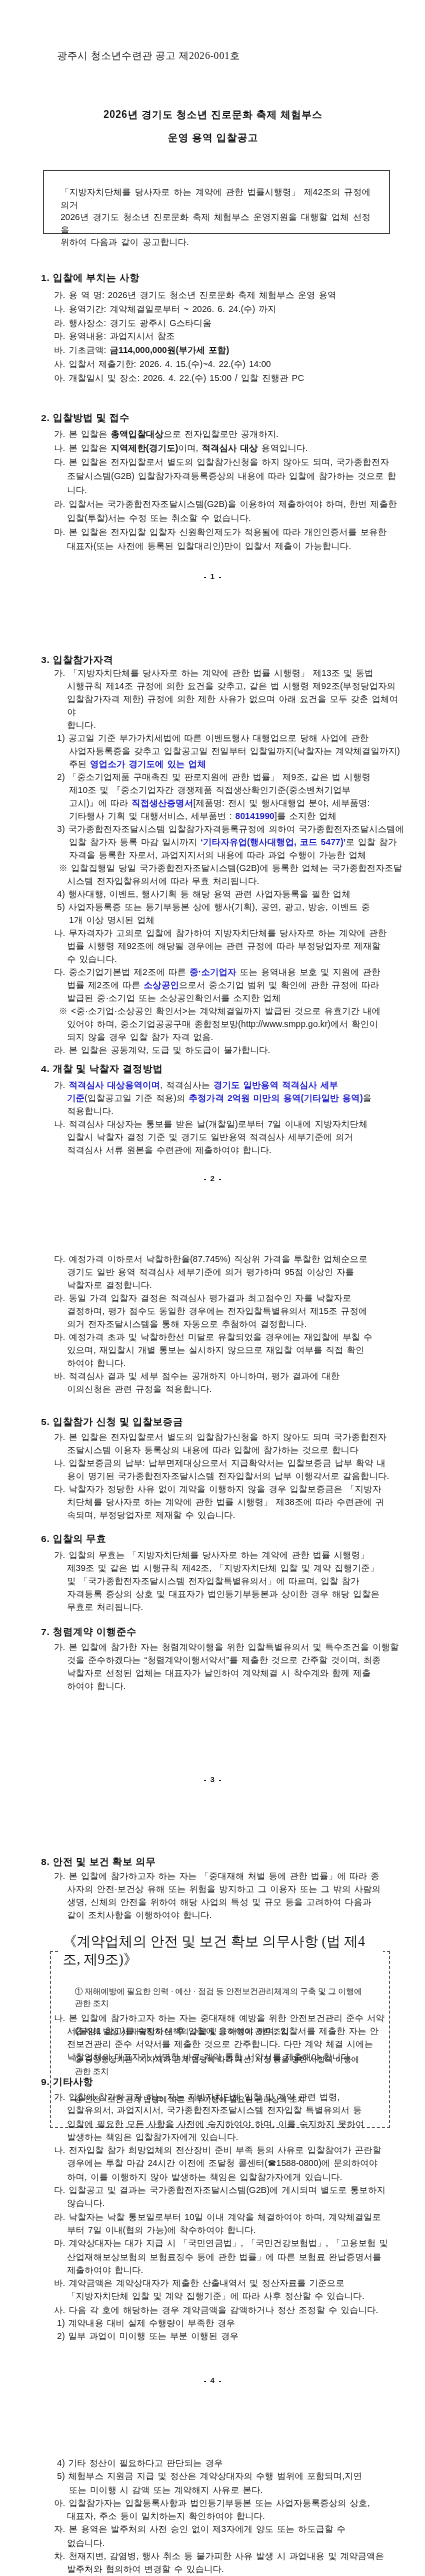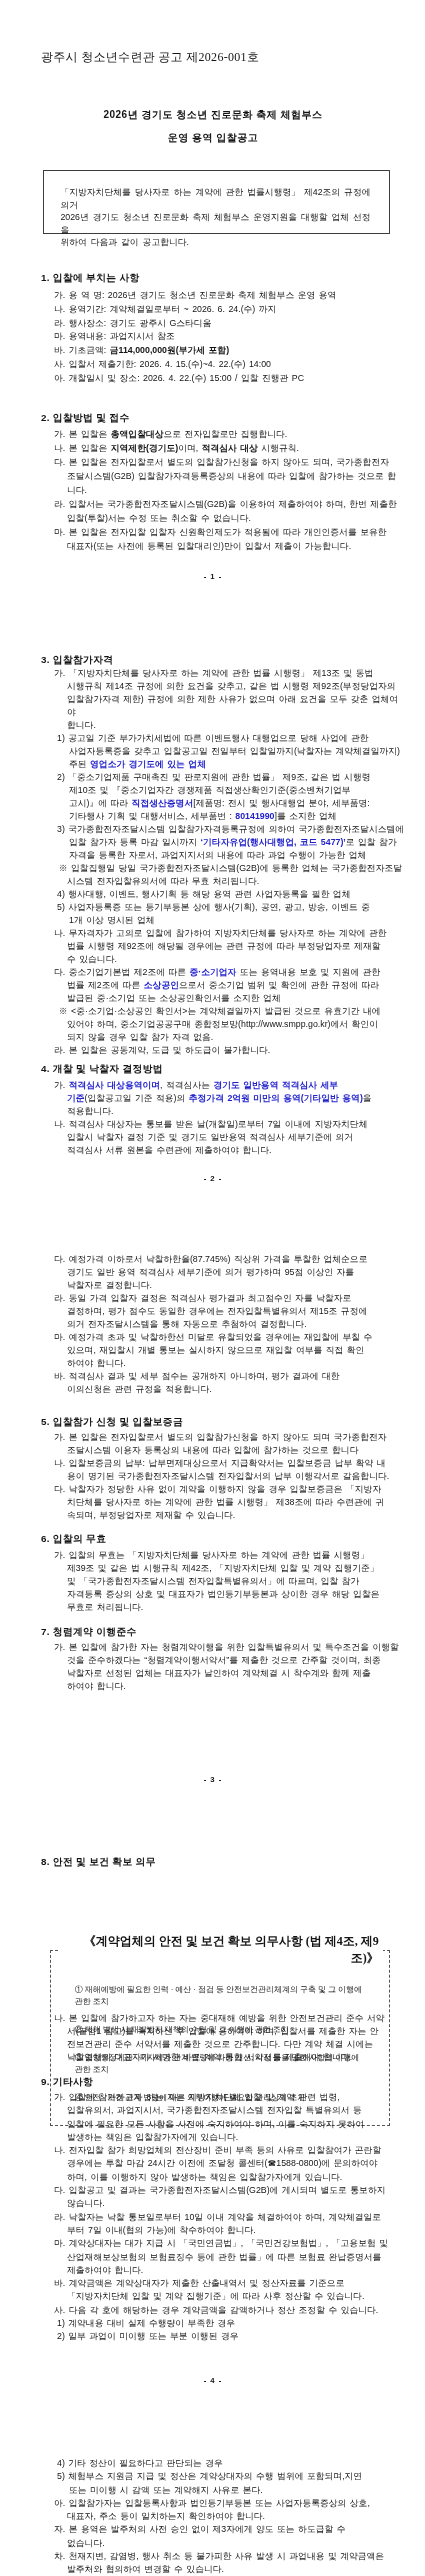--- a/index.html
+++ b/index.html
@@ -7,21 +7,21 @@
     position:relative;
     width:426px;height:3009px;
     margin:0 auto;
     background:#ffffff;
     color:#141414;
     font-family:"Liberation Sans",sans-serif;
   }
   .blk{position:absolute;left:41px;right:21.6px;}
   .ref{
     font-family:"Liberation Serif",serif;
-    font-size:12px;letter-spacing:0.3px;
+    font-size:10px;letter-spacing:0.3px;margin-left:16px;
   }
   .title{
     left:0;right:0;text-align:center;
     font-size:10px;font-weight:700;line-height:23px;letter-spacing:0.5px;
   }
   .intro-box{
     left:43px;width:347px;right:auto;
     border:1px solid #3c3c3c;
     box-sizing:border-box;
     padding:12.4px 12.4px 13.4px 13.4px;
@@ -39,21 +39,21 @@
   .pg{left:0;right:0;text-align:center;font-size:7.7px;font-weight:700;letter-spacing:1px;}
   .safety{
     position:absolute;left:50px;width:340px;
     border:0.5px dashed #555;
     margin:0;box-sizing:border-box;
     padding:1px 6.2px 5.2px 7.7px;
     font-family:"Liberation Serif",serif;
   }
   .safety legend{
     margin:0 auto;padding:0 4.1px;
-    font-size:12px;font-weight:700;text-align:right;
+    font-size:14px;font-weight:400;text-align:left;
   }
   .safety p{margin:16px;font-size:8px;line-height:12px;}
 </style>
 </head>
 <body>
 
 <div class="doc">
 
   <div class="blk ref" style="top:49px">광주시 청소년수련관 공고 제2026-001호</div>
 
@@ -72,22 +72,22 @@
     <p class="i0">나. 용역기간: 계약체결일로부터 ~ 2026. 6. 24.(수) 까지</p>
     <p class="i0">라. 행사장소: 경기도 광주시 G스타디움</p>
     <p class="i0">마. 용역내용: 과업지시서 참조</p>
     <p class="i0"><span>바. 기초금액: </span><span class="seg-b">금114,000,000원(부가세 포함)</span></p>
     <p class="i0">사. 입찰서 제출기한: 2026. 4. 15.(수)~4. 22.(수) 14:00</p>
     <p class="i0">아. 개찰일시 및 장소: 2026. 4. 22.(수) 15:00 / 입찰 진행관 PC</p>
   </div>
 
   <div class="blk h" style="top:412px">2. 입찰방법 및 접수</div>
   <div class="blk body" style="top:427px;line-height:14px">
-    <p class="i1"><span>가. 본 입찰은 </span><span class="seg-b">총액입찰대상</span><span>으로 전자입찰로만 집행합니다.</span></p>
-    <p class="i1"><span>나. 본 입찰은 </span><span class="seg-b">지역제한(경기도)</span><span>이며, </span><span class="seg-b">적격심사 대상</span><span> 시행규칙.</span></p>
+    <p class="i1"><span>가. 본 입찰은 </span><span class="seg-b">총액입찰대상</span><span>으로 전자입찰로만 공개하지.</span></p>
+    <p class="i1"><span>나. 본 입찰은 </span><span class="seg-b">지역제한(경기도)</span><span>이며, </span><span class="seg-b">적격심사 대상</span><span> 용역입니다.</span></p>
     <p class="i1"><span>다. 본 입찰은 전자입찰로서 별도의 입찰참가신청을 하지 않아도 되며, 국가종합전자</span><br><span>조달시스템(G2B) 입찰참가자격등록증상의 내용에 따라 입찰에 참가하는 것으로 합니다.</span></p>
     <p class="i1"><span>라. 입찰서는 국가종합전자조달시스템(G2B)을 이용하여 제출하여야 하며, 한번 제출한</span><br><span>입찰(투찰)서는 수정 또는 취소할 수 없습니다.</span></p>
     <p class="i1"><span>마. 본 입찰은 전자입찰 입찰자 신원확인제도가 적용됨에 따라 개인인증서를 보유한</span><br><span>대표자(또는 사전에 등록된 입찰대리인)만이 입찰서 제출이 가능합니다.</span></p>
   </div>
 
   <div class="blk pg" style="top:572px">- 1 -</div>
 
   <div class="blk h" style="top:654px">3. 입찰참가자격</div>
   <div class="blk body" style="top:667px;line-height:13px">
     <p class="i1"><span>가. 「지방자치단체를 당사자로 하는 계약에 관한 법률 시행령」 제13조 및 동법</span><br><span>시행규칙 제14조 규정에 의한 요건을 갖추고, 같은 법 시행령 제92조(부정당업자의</span><br><span>입찰참가자격 제한) 규정에 의한 제한 사유가 없으며 아래 요건을 모두 갖춘 업체여야</span><br><span>합니다.</span></p>
@@ -131,20 +131,23 @@
   </div>
 
   <div class="blk h" style="top:1626px">7. 청렴계약 이행준수</div>
   <div class="blk body" style="top:1641px;line-height:13px">
     <p class="i1"><span>가. 본 입찰에 참가한 자는 청렴계약이행을 위한 입찰특별유의서 및 특수조건을 이행할</span><br><span>것을 준수하겠다는 “청렴계약이행서약서”를 제출한 것으로 간주할 것이며, 최종</span><br><span>낙찰자로 선정된 업체는 대표자가 날인하여 계약체결 시 착수계와 함께 제출</span><br><span>하여야 합니다.</span></p>
   </div>
 
   <div class="blk pg" style="top:1775px">- 3 -</div>
 
   <div class="blk h" style="top:1856px">8. 안전 및 보건 확보 의무</div>
+  <div class="blk body" style="top:1870px;line-height:13px">
+    <p class="i1"><span>가. 본 입찰에 참가하고자 하는 자는 「중대재해 처벌 등에 관한 법률」에 따라 종</span><br><span>사자의 안전·보건상 유해 또는 위험을 방지하고 그 이용자 또는 그 밖의 사람의</span><br><span>생명, 신체의 안전을 위하여 해당 사업의 특성 및 규모 등을 고려하여 다음과</span><br><span>같이 조치사항을 이행하여야 합니다.</span></p>
+  </div>
 
   <fieldset class="safety" style="top:1933px">
     <legend>《계약업체의 안전 및 보건 확보 의무사항 (법 제4조, 제9조)》</legend>
     <p>① 재해예방에 필요한 인력 · 예산 · 점검 등 안전보건관리체계의 구축 및 그 이행에 관한 조치</p>
     <p>② 재해 발생 시 재발방지 대책의 수립 및 그 이행에 관한 조치</p>
     <p>③ 중앙행정기관 · 지자체가 관계 법령에 따라 개선, 시정 등을 명한 사항의 이행에 관한 조치</p>
     <p>④ 안전 · 보건 관계 법령에 따른 의무이행에 필요한 관리상의 조치</p>
   </fieldset>
 
   <div class="blk body" style="top:2012px;line-height:13px">

